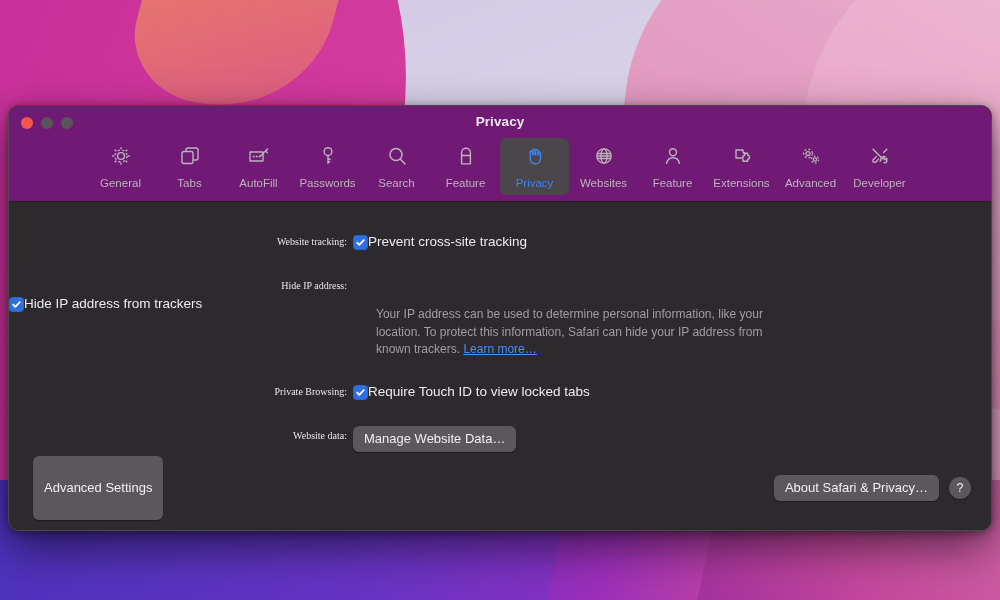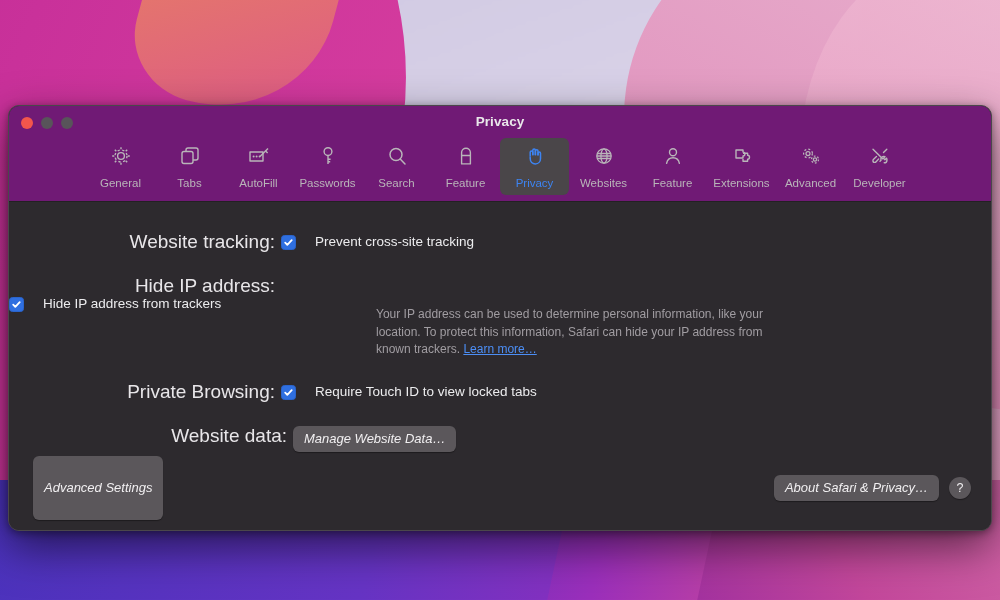--- a/index.html
+++ b/index.html
@@ -175,36 +175,37 @@
   }
 
   .form-row {
     position: absolute;
     display: flex;
     align-items: flex-start;
   }
   #row-tracking  { left: 0; top: 31px;  }
   #row-hideip    { left: 0; top: 75px; flex-direction: column;  }
   #row-private   { left: 0; top: 181px; }
-  #row-webdata   { left: 0; top: 225px; margin-left: 12px; }
+  #row-webdata   { left: 0; top: 225px; }
 
   .row-label {
-    width: 272px;
+    width: 344px;
     text-align: right;
-    font-size: 19px;
+    font-size: 10px;
     color: #e8e6e9;
     padding-right: 6px;
     line-height: 18px;
     white-space: nowrap;
+    font-family: Liberation Serif, serif;
   }
 
   .checkbox-wrap {
     display: flex;
     align-items: flex-start;
-    gap: 19px;
+    gap: 0;
   }
 
   .checkbox {
     width: 15px; height: 15px;
     border-radius: 3.5px;
     background: #2f6fe0;
     border: 1px solid #2a64cd;
     display: flex;
     align-items: center;
     justify-content: center;
@@ -236,21 +237,20 @@
     background: #5b575b;
     color: #f1eff1;
     font-size: 13px;
     border: none;
     border-radius: 6px;
     padding: 5px 11px 6px 11px;
     font-family: "Liberation Sans", sans-serif;
     box-shadow: 0 1px 1px rgba(0,0,0,.35);
     cursor: default;
     white-space: nowrap;
-    font-style: italic;
   }
 
   #manage-website-data-button { margin-top: -1px; }
 
   
   #bottom-bar {
     position: absolute;
     left: 0; right: 0; bottom: 10px;
     height: 64px;
     display: flex;

